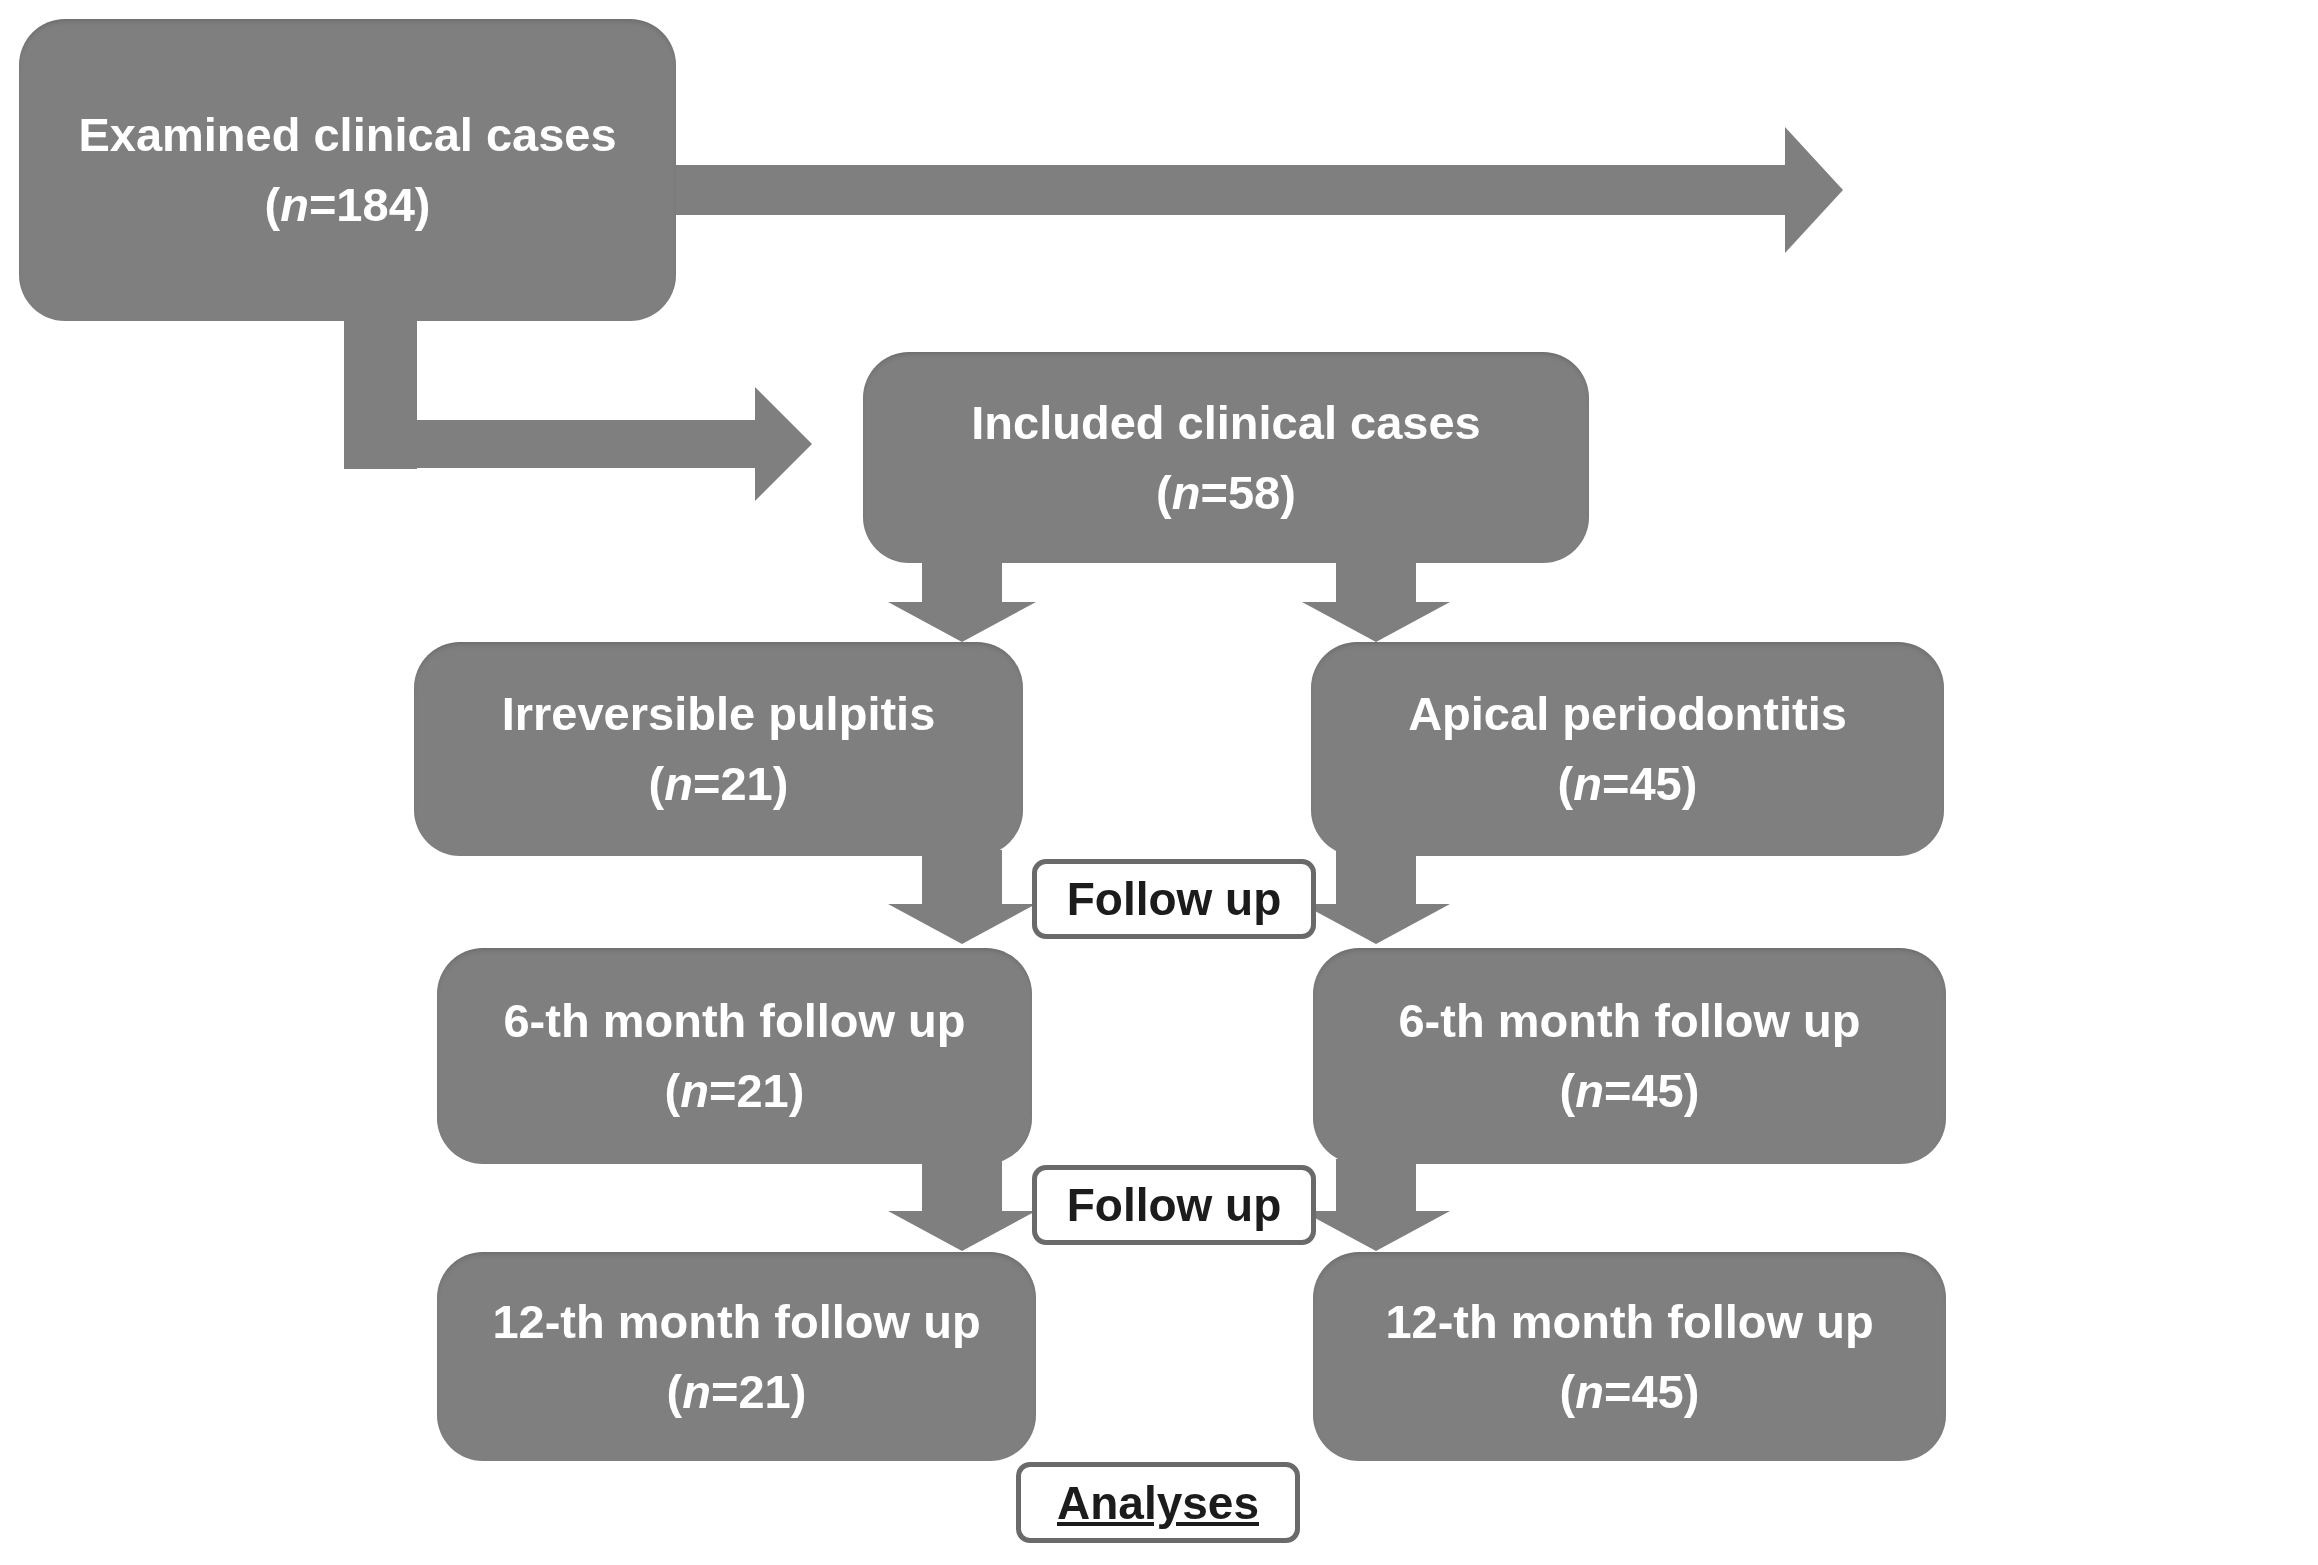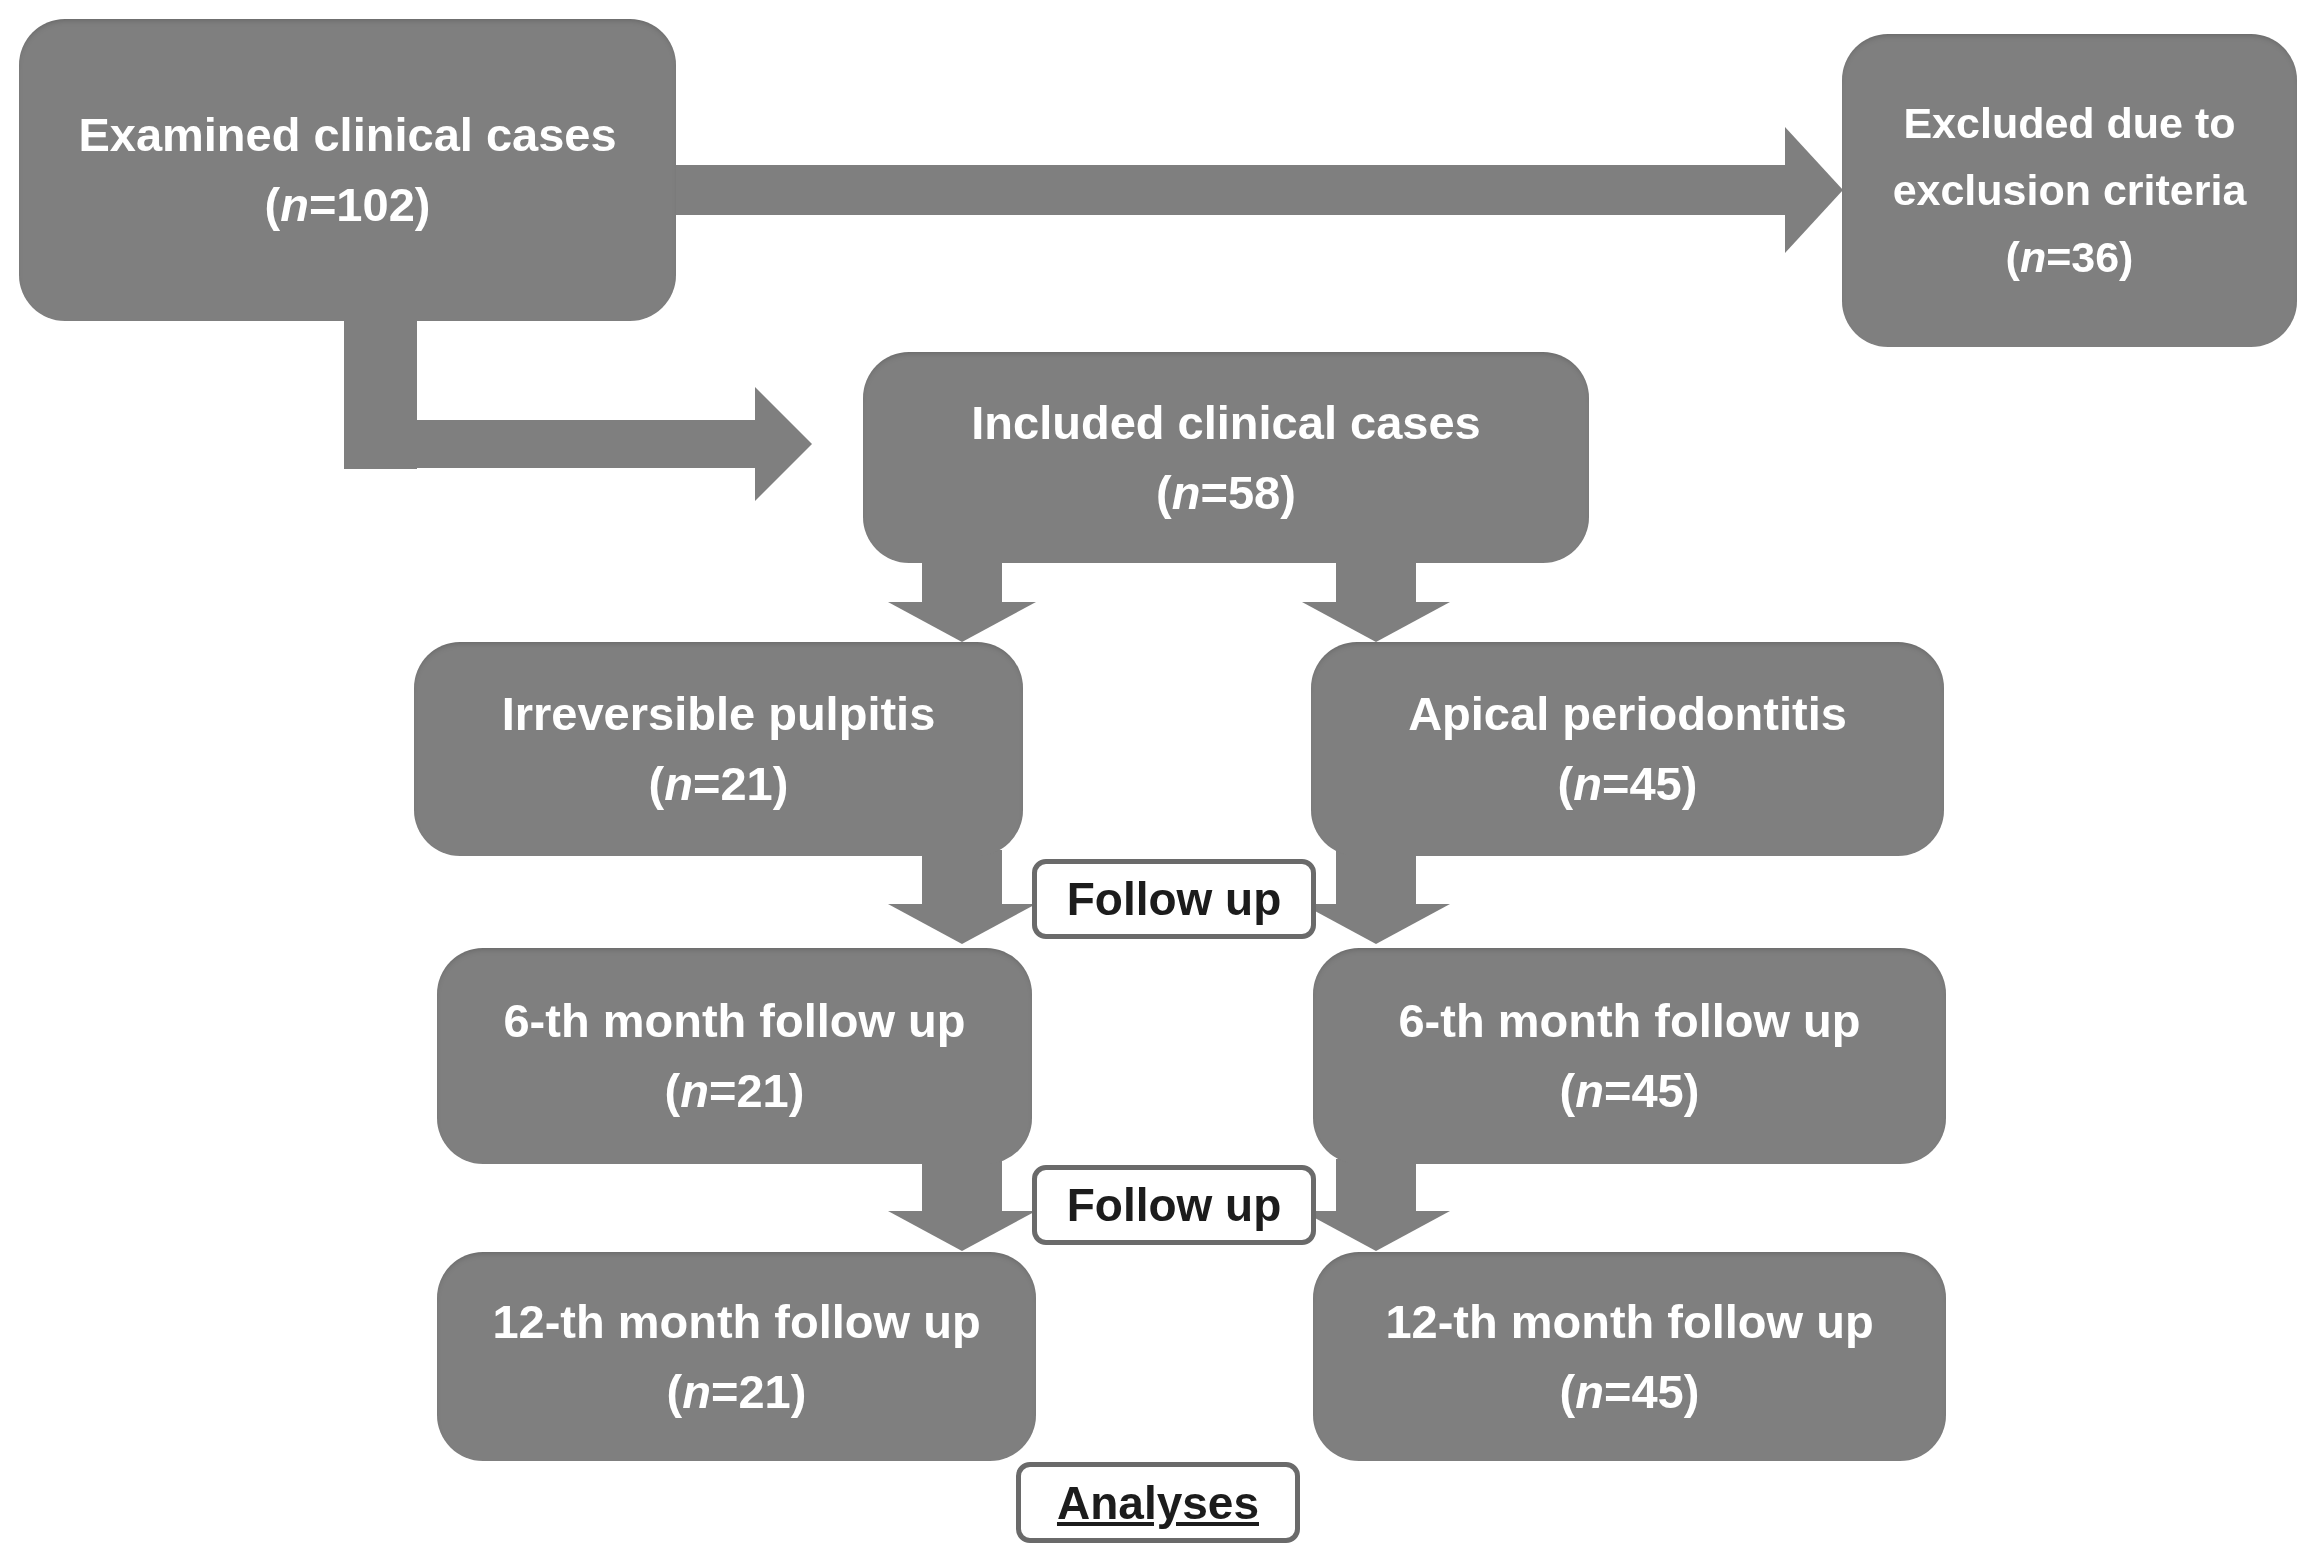--- a/index.html
+++ b/index.html
@@ -82,28 +82,23 @@
     <div class="apart" style="left:922px;top:1159px;width:80px;height:52px;"></div>
     <div class="head-down" style="left:888px;top:1211px;"></div>
   </div>
   <div>
     <div class="apart" style="left:1336px;top:1159px;width:80px;height:52px;"></div>
     <div class="head-down" style="left:1302px;top:1211px;"></div>
   </div>
 
   <div class="gbox" style="left:19px;top:19px;width:657px;height:302px;">
     <div>Examined clinical cases</div>
-    <div><span>(</span><span class="nit">n</span><span>=102)</span></div>
+    <div><span>(</span><span class="nit">n</span><span>=184)</span></div>
   </div>
 
-  <div class="gbox small-text" style="left:1842px;top:34px;width:455px;height:313px;">
-    <div>Excluded due to</div>
-    <div>exclusion criteria</div>
-    <div><span>(</span><span class="nit">n</span><span>=36)</span></div>
-  </div>
 
   <div class="gbox" style="left:818px;top:352px;width:726px;height:211px;margin-left:45px;">
     <div>Included clinical cases</div>
     <div><span>(</span><span class="nit">n</span><span>=58)</span></div>
   </div>
 
   <div class="gbox" style="left:414px;top:642px;width:609px;height:214px;">
     <div>Irreversible pulpitis</div>
     <div><span>(</span><span class="nit">n</span><span>=21)</span></div>
   </div>

